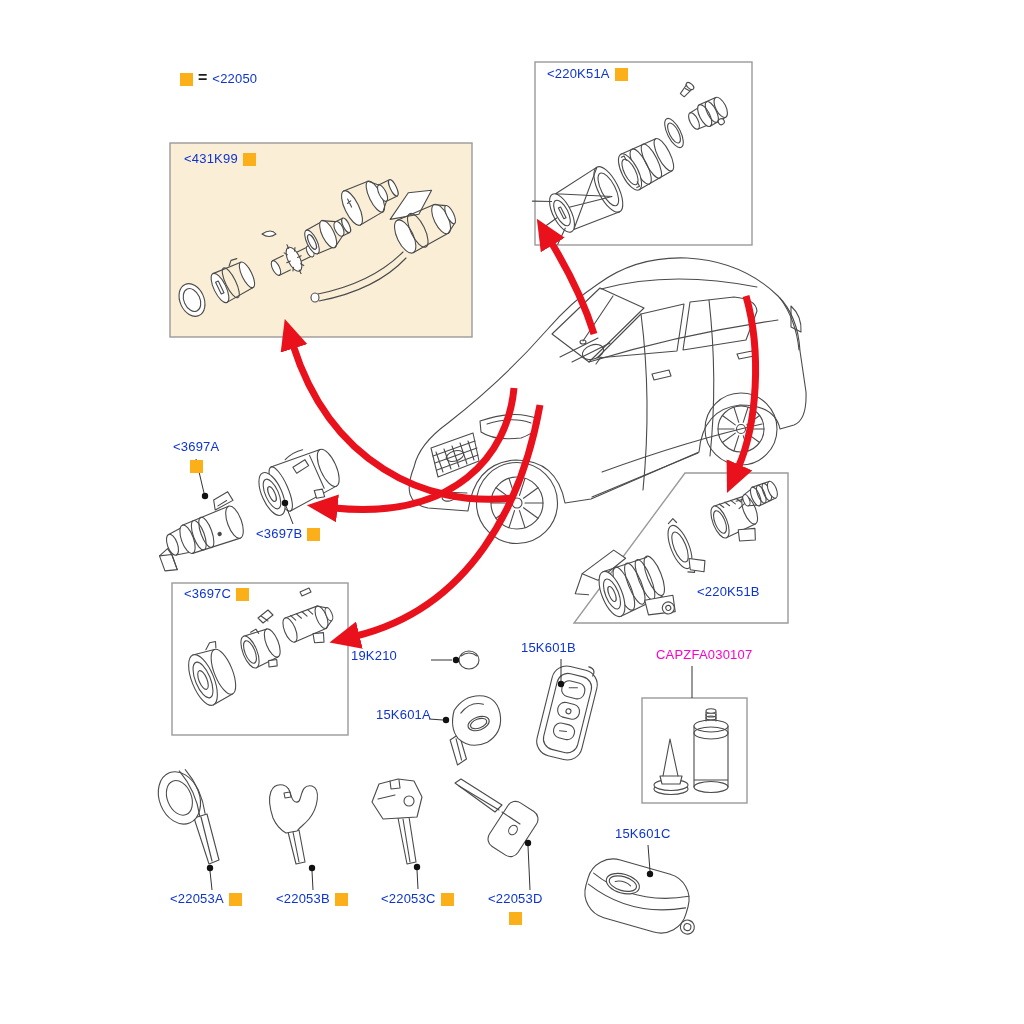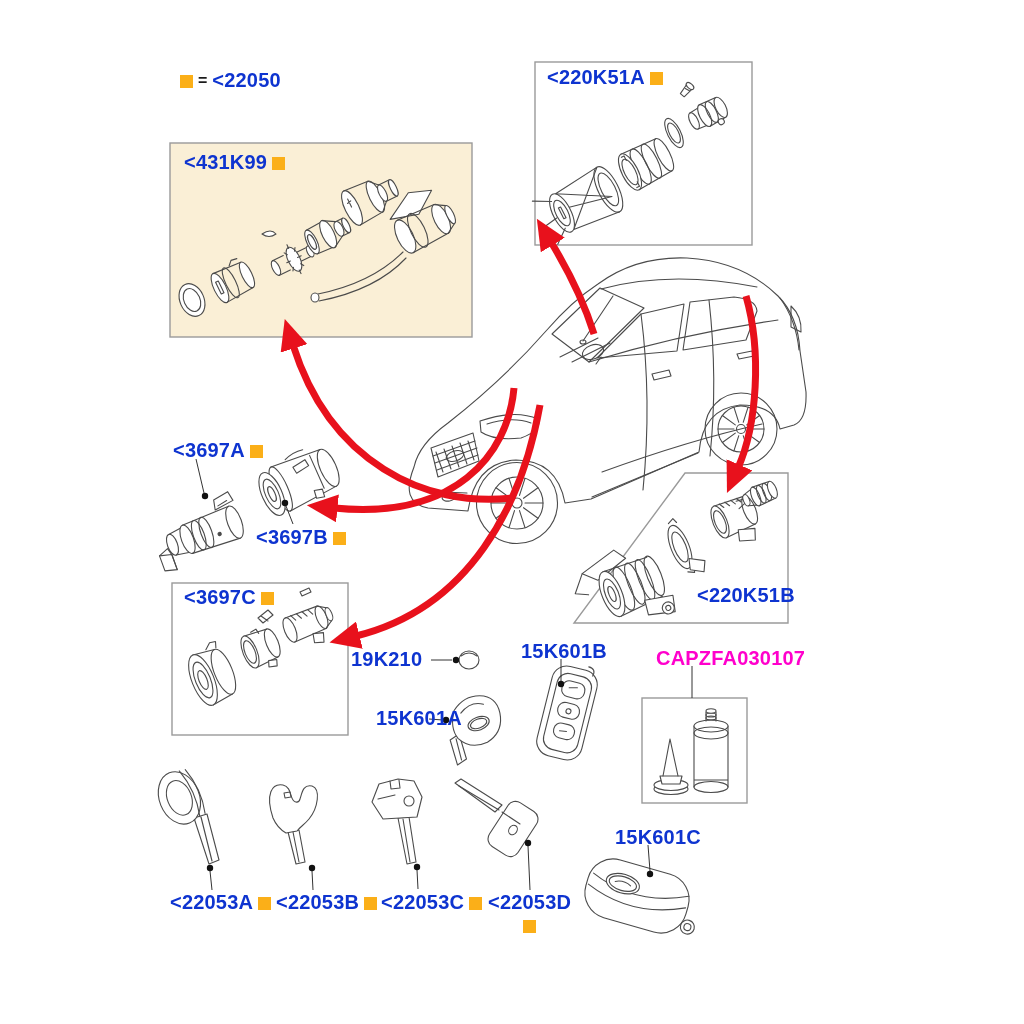--- a/index.html
+++ b/index.html
@@ -4,21 +4,21 @@
 <style>
   :root{
     --blue:#0e34d0; --orange:#fbaf18; --magenta:#ff00cc; --red:#e8111c;
     --beige:#faefd6; --line:#4b4b4b; --border:#9a9a9a;
   }
   html,body{margin:0;padding:0;background:#fff;}
   #canvas{position:relative;width:1024px;height:1024px;background:#ffffff;overflow:hidden;
           font-family:"Liberation Sans",sans-serif;}
   svg{position:absolute;left:0;top:0;}
   .plabel{position:absolute;display:flex;align-items:center;gap:5px;white-space:nowrap;}
-  .code{font-size:20px;font-weight:700;color:var(--blue);letter-spacing:.2px;}
+  .code{font-size:13px;font-weight:400;color:var(--blue);letter-spacing:.2px;}
   .code.magenta{color:var(--magenta);}
   .eq{font-size:16px;font-weight:700;color:#1a1a1a;}
   .sq{width:13px;height:13px;background:var(--orange);display:inline-block;transform:translateY(1px);}
   
   .ln{stroke:var(--line);stroke-width:1.1;fill:none;stroke-linecap:round;stroke-linejoin:round;}
   .lnf{stroke:var(--line);stroke-width:1.1;fill:#fff;stroke-linejoin:round;}
   .box{stroke:var(--border);stroke-width:1.4;}
   .leader{stroke:#333;stroke-width:1;fill:none;}
   .dot{fill:#111;}
   .arrow{stroke:var(--red);stroke-width:7;fill:none;stroke-linecap:butt;}
@@ -406,21 +406,21 @@
 <div class="plabel" style="left:184px;top:151px;text-align:center;">
   <span class="code">&lt;431K99</span>
   <span class="sq"></span>
 </div>
 
 <div class="plabel" style="left:547px;top:66px;">
   <span class="code">&lt;220K51A</span>
   <span class="sq"></span>
 </div>
 
-<div class="plabel" style="left:173px;top:439px;">
+<div class="plabel" style="left:173px;top:439px;flex-direction:column;">
   <span class="code">&lt;3697A</span>
   <span class="sq"></span>
 </div>
 
 <div class="plabel" style="left:256px;top:526px;justify-content:center;">
   <span class="code">&lt;3697B</span>
   <span class="sq"></span>
 </div>
 
 <div class="plabel" style="left:184px;top:586px;">

